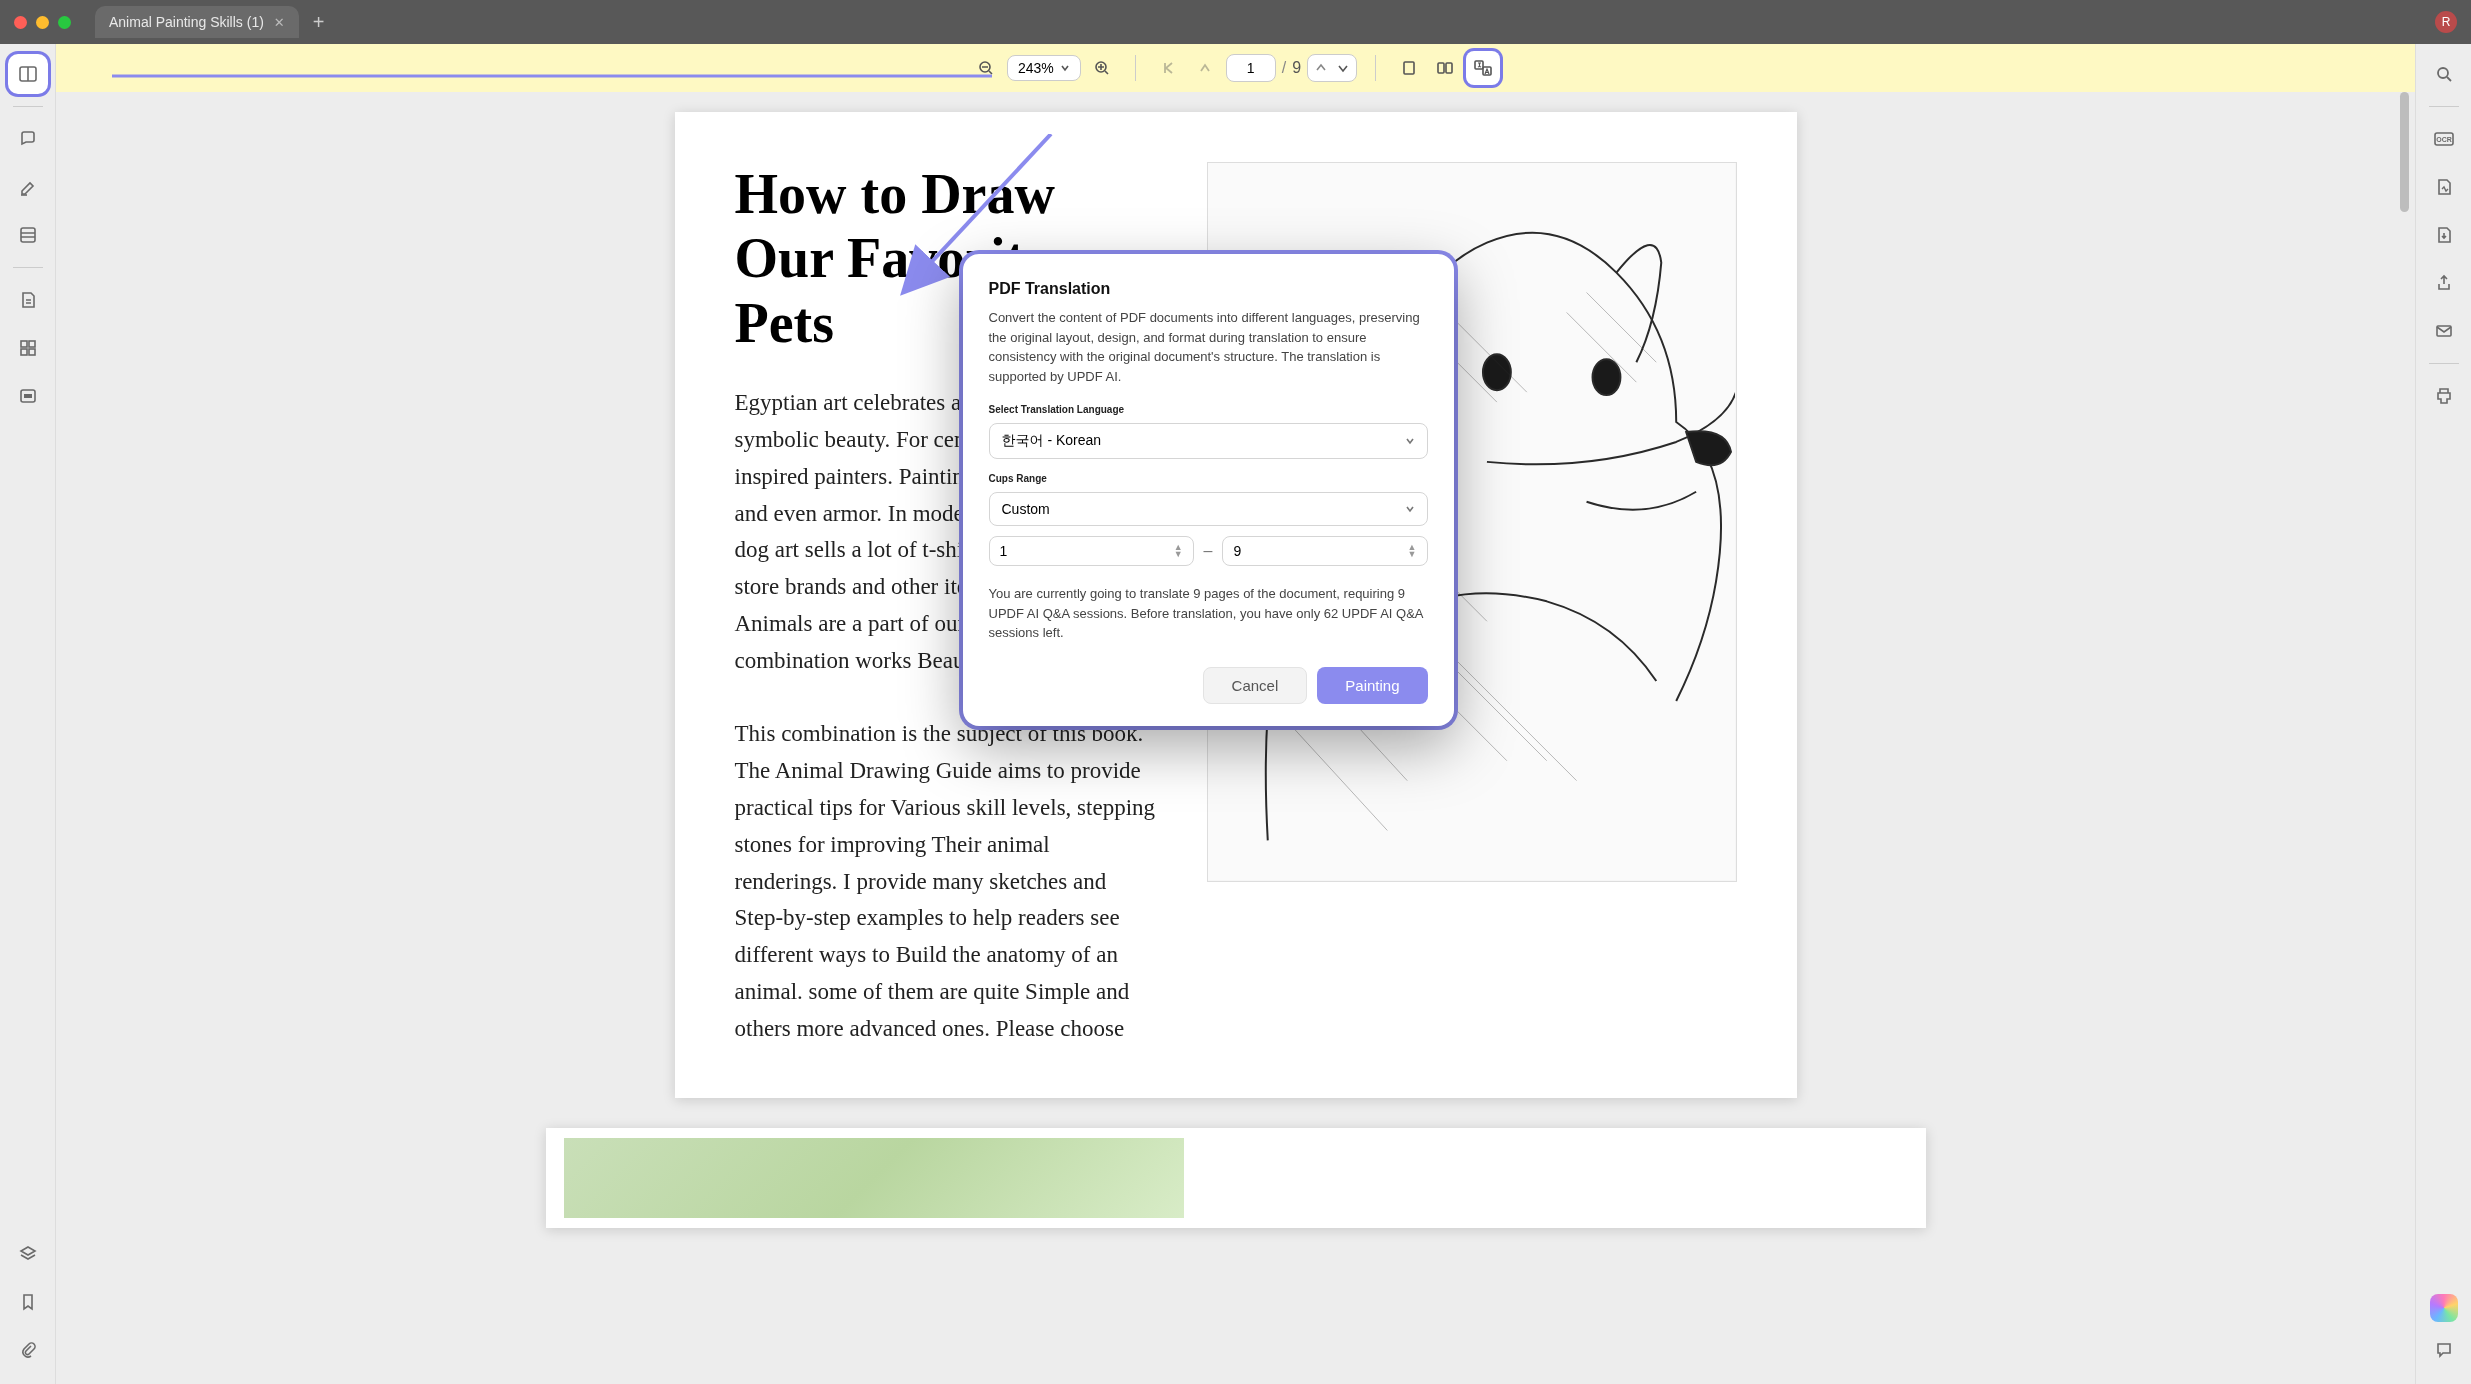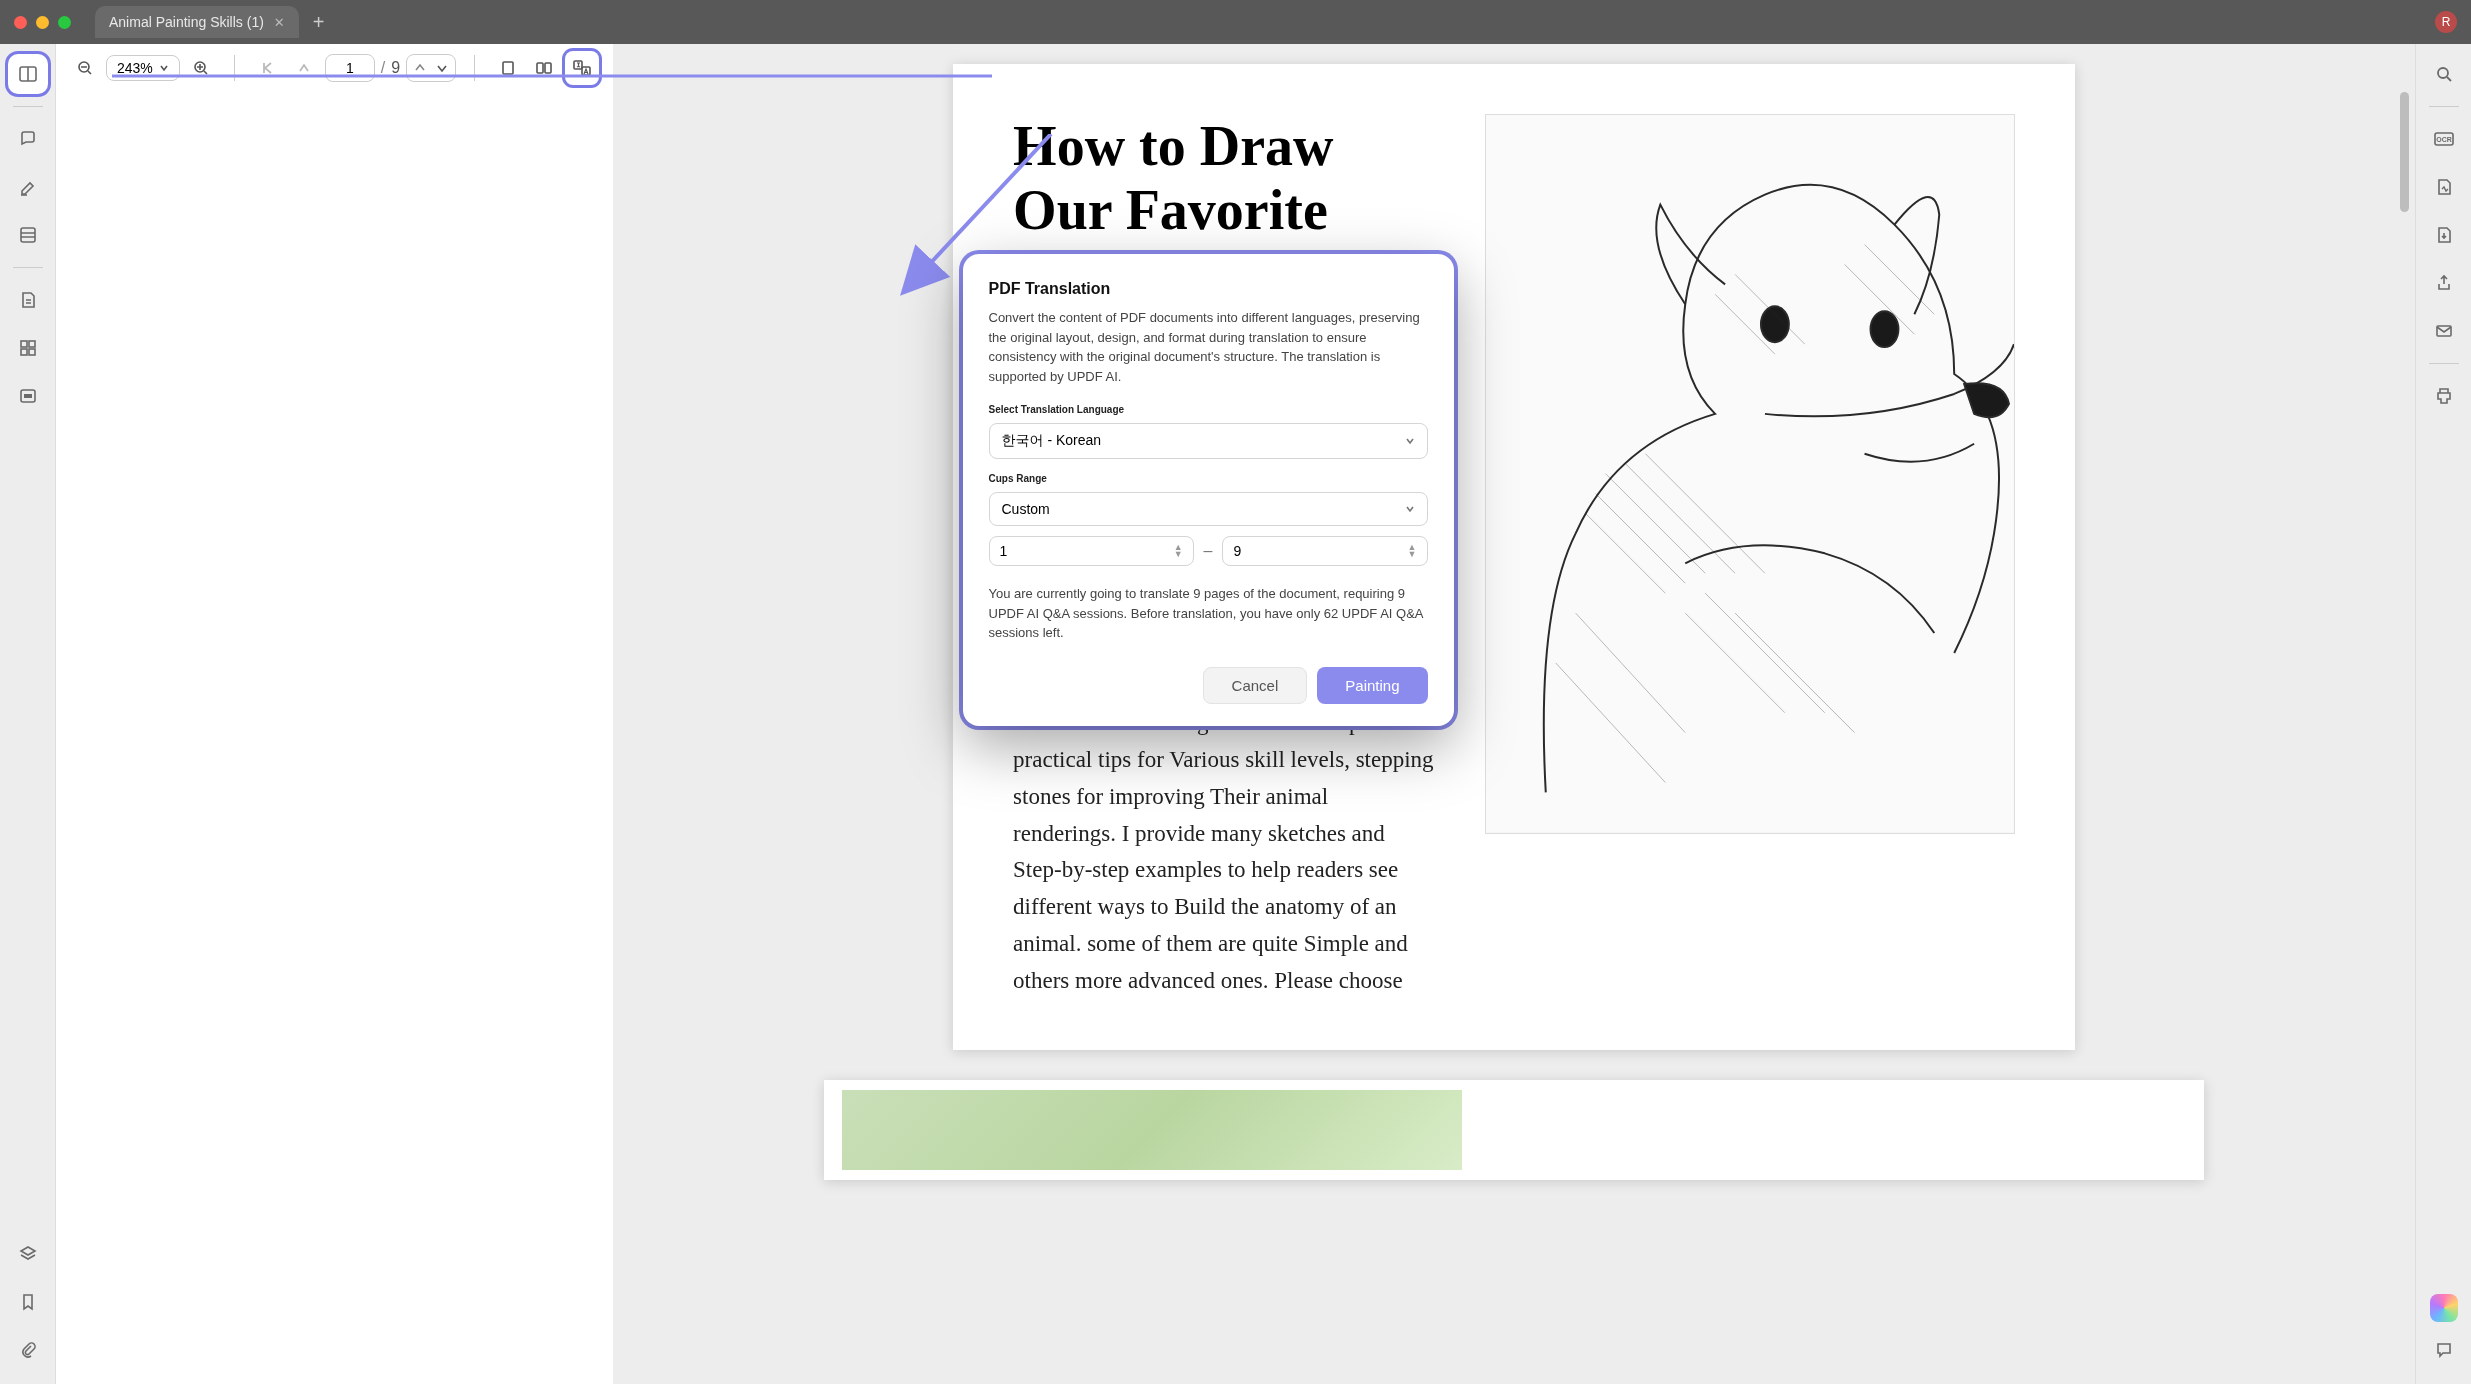--- a/index.html
+++ b/index.html
@@ -14,21 +14,21 @@
 .avatar{position:absolute;right:14px;width:22px;height:22px;border-radius:50%;background:#b94b4b;color:#fff;display:flex;align-items:center;justify-content:center;font-size:12px}
 .body{flex:1;display:flex;background:#ededed;position:relative;overflow:hidden}
 .leftbar,.rightbar{width:56px;background:#ededed;display:flex;flex-direction:column;align-items:center;padding-top:10px;gap:8px}
 .rightbar{border-left:1px solid #ddd}
 .leftbar{border-right:1px solid #ddd}
 .lb-item,.rb-item{width:40px;height:40px;border-radius:10px;display:flex;align-items:center;justify-content:center;color:#6a6a6a;cursor:pointer}
 .lb-item.active{background:#fff;box-shadow:0 0 0 3px #7b7be8;border-radius:10px}
 .lb-sep{width:30px;height:1px;background:#ccc;margin:4px 0}
 .leftbar .bottom,.rightbar .bottom{margin-top:auto;margin-bottom:14px;display:flex;flex-direction:column;gap:8px;align-items:center}
 .ai-icon{width:28px;height:28px;border-radius:8px;background:conic-gradient(#ff7ab6,#ffd36a,#7ae6a3,#6ab7ff,#b57aff,#ff7ab6)}
-.canvas{flex:1;display:flex;flex-direction:row;background:#ffffff;position:relative}
+.canvas{flex:1;display:flex;flex-direction:column;background:#fef9c3;position:relative}
 .toolbar{height:48px;display:flex;align-items:center;justify-content:center;gap:10px;padding:0 14px;position:relative}
 .tb-group{display:flex;align-items:center;gap:6px}
 .tb-btn{width:30px;height:30px;border-radius:8px;display:flex;align-items:center;justify-content:center;color:#555;cursor:pointer}
 .zoom-sel{border:1px solid #ccc;background:#fff;border-radius:8px;padding:4px 10px;font-size:14px;display:flex;align-items:center;gap:6px;cursor:pointer}
 .page-ind{display:flex;align-items:center;gap:6px}
 .page-input{width:50px;height:28px;border:1px solid #ccc;border-radius:8px;text-align:center;background:#fff;font-size:14px}
 .page-sep{color:#888}
 .chevbox{border:1px solid #ccc;background:#fff;border-radius:8px;padding:0 6px;height:28px;display:flex;align-items:center;gap:8px}
 .tb-divider{width:1px;height:26px;background:#ccc;margin:0 8px}
 .translate-btn{width:34px;height:34px;border-radius:8px;background:#fff;box-shadow:0 0 0 3px #7b7be8;display:flex;align-items:center;justify-content:center;cursor:pointer}

